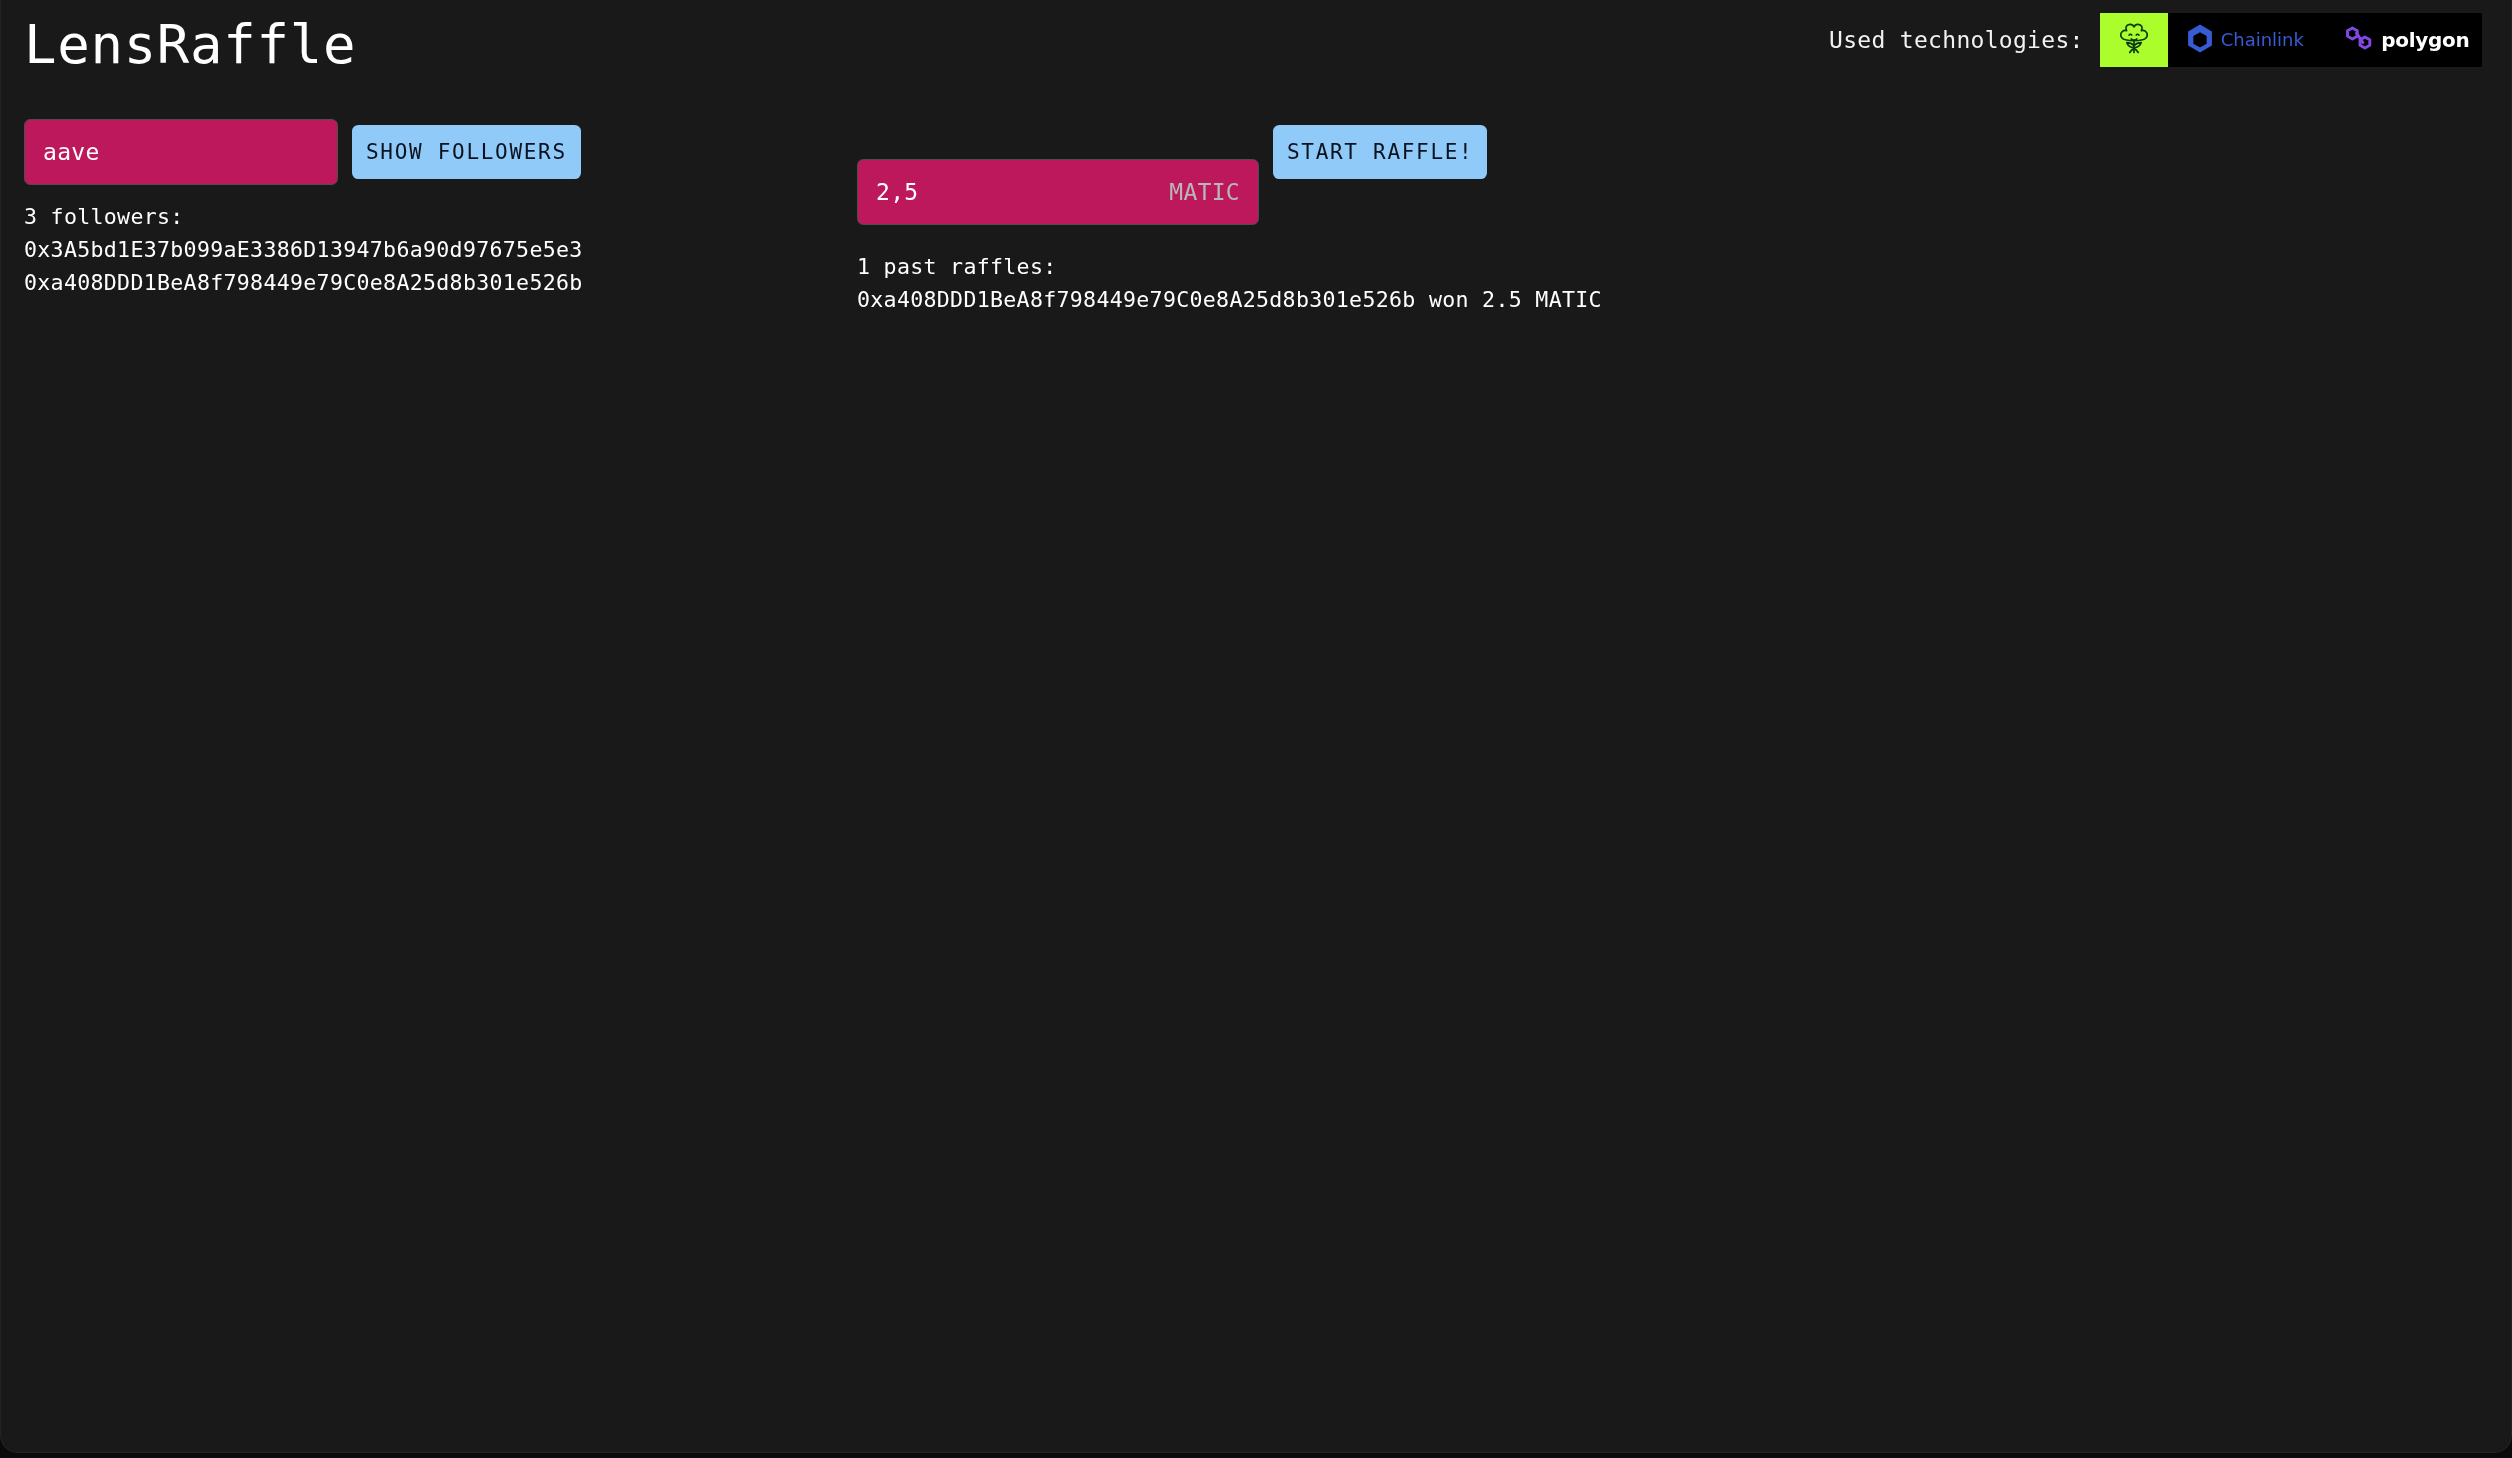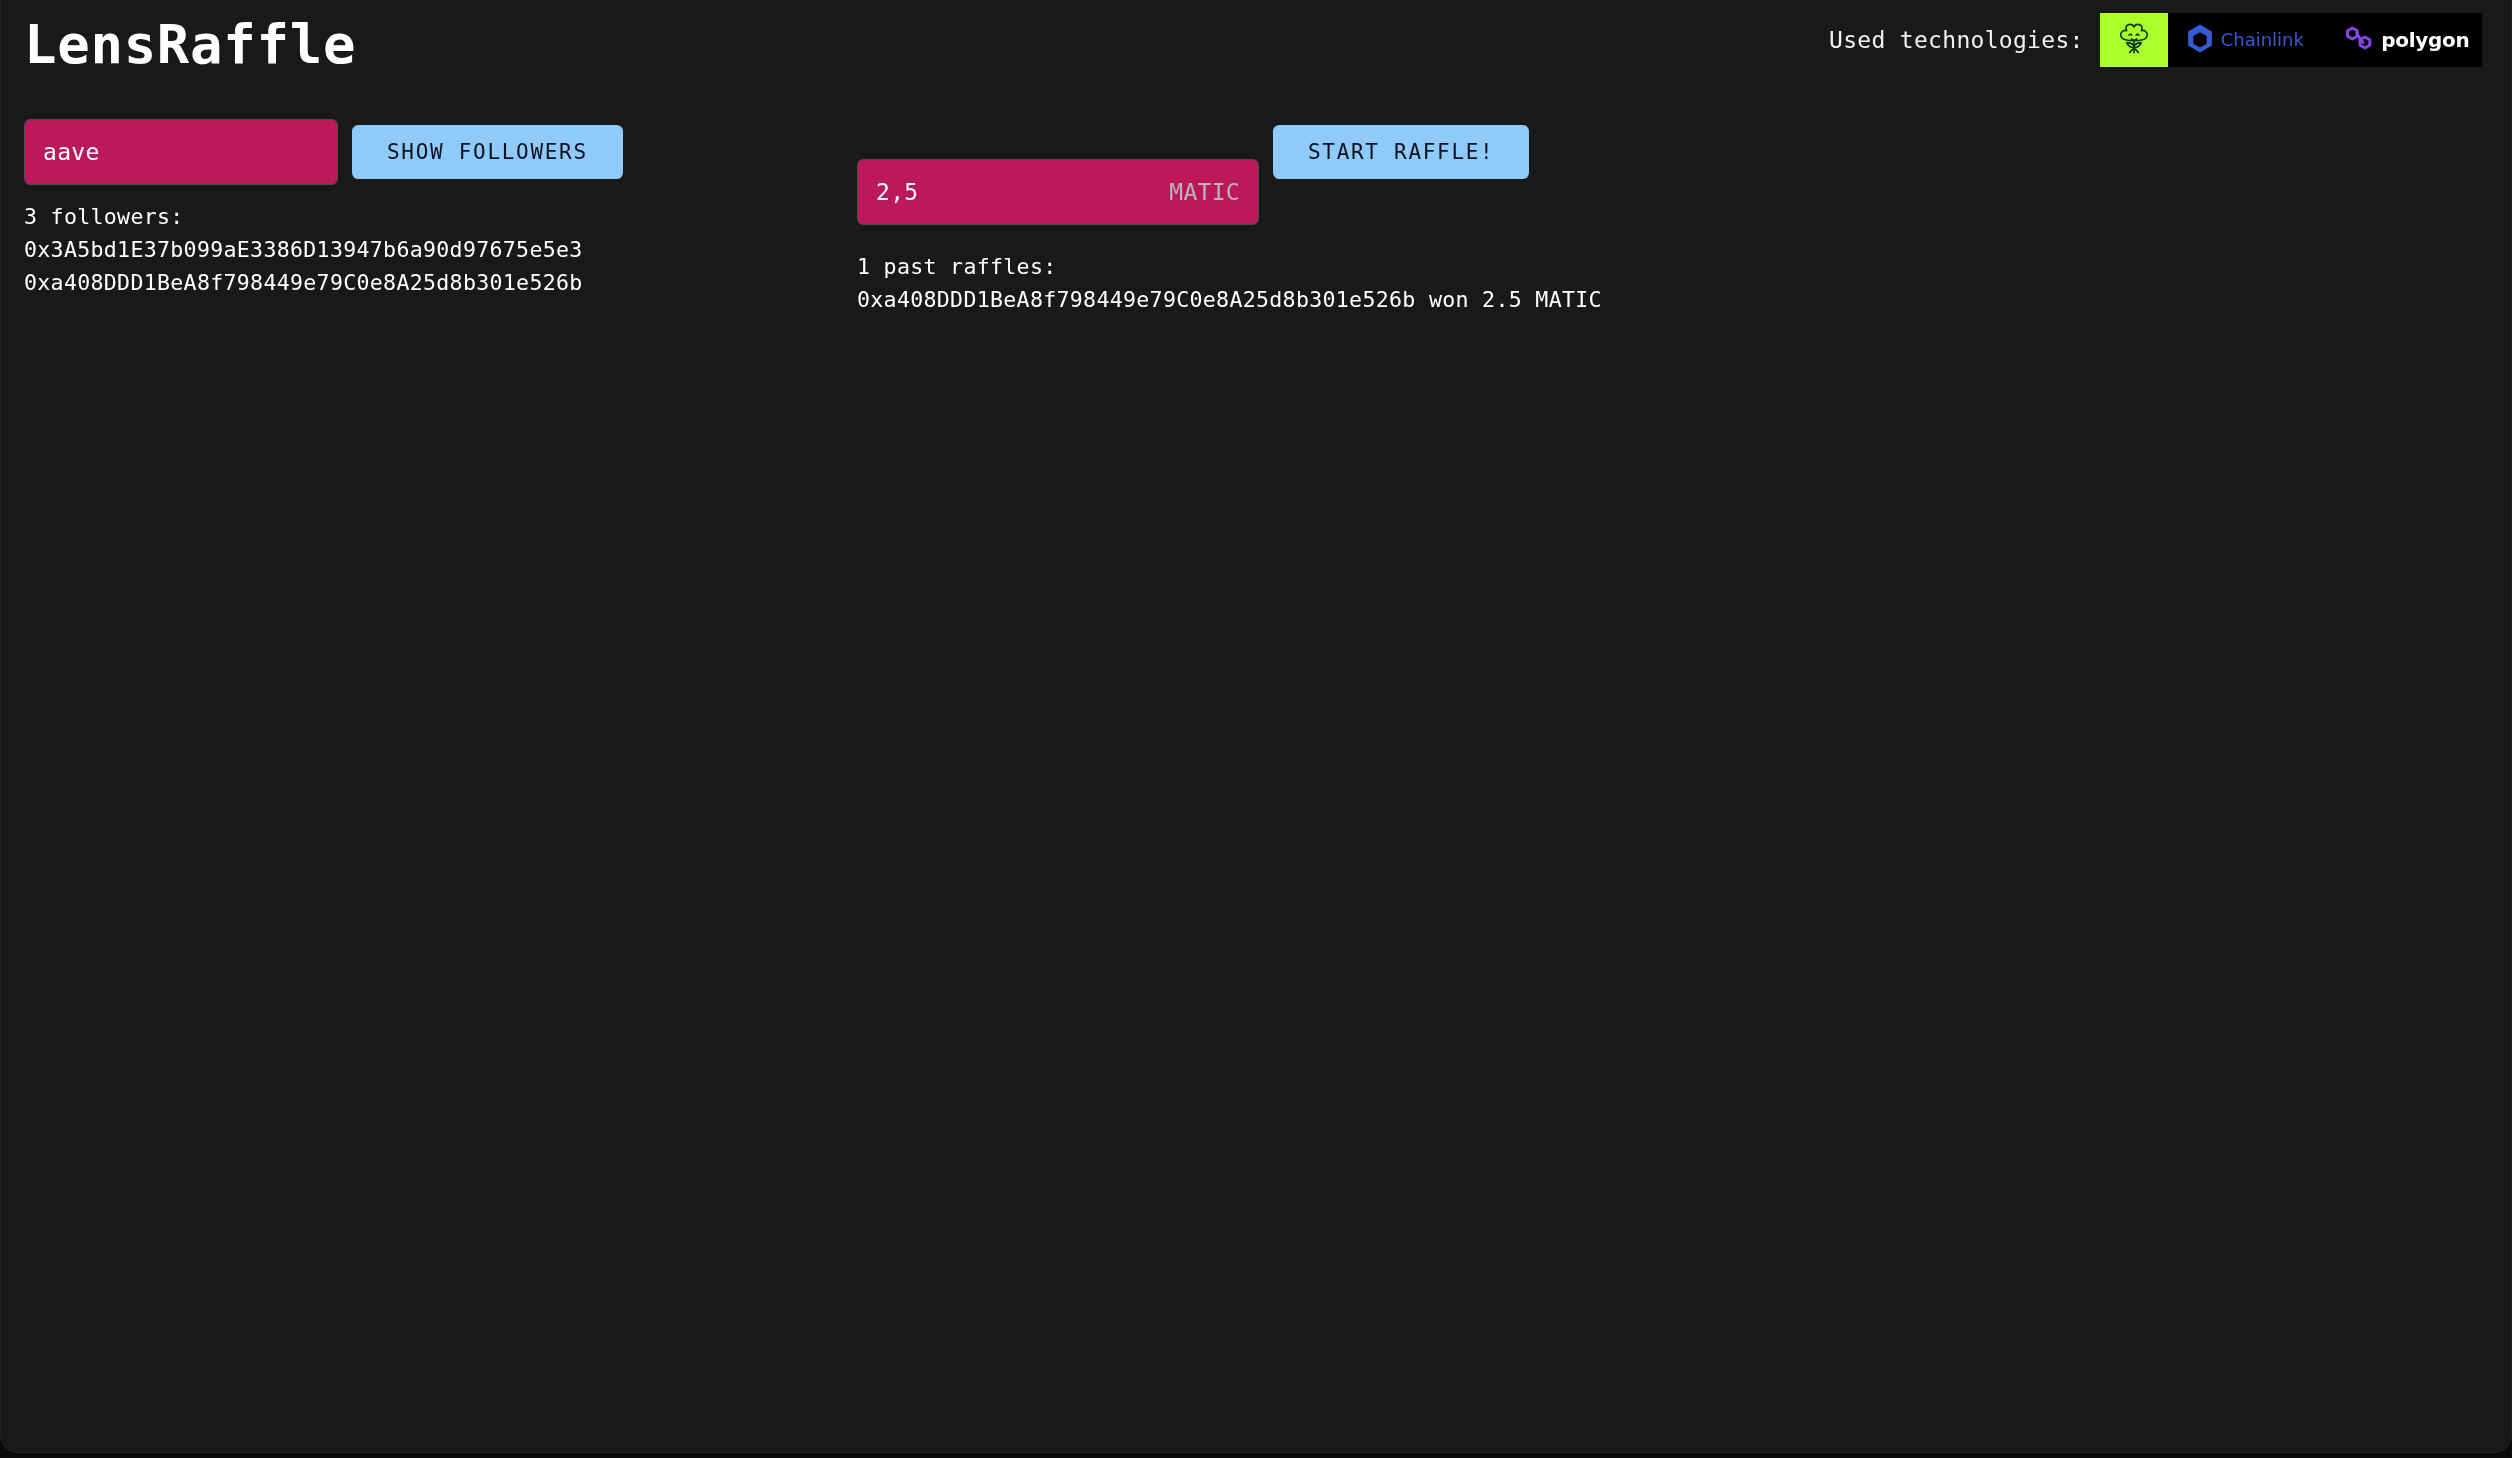--- a/index.html
+++ b/index.html
@@ -38,21 +38,21 @@
     top: 0;
     width: 2512px;
     height: 98px;
   }
 
   #app-title {
     position: absolute;
     left: 23px;
     top: 18px;
     font-family: "DejaVu Serif", "Liberation Serif", serif;
-    font-weight: 700;
+    font-weight: 400;
     font-size: 54px;
     letter-spacing: 0.7px;
     color: #ffffff;
     line-height: 1;
     white-space: nowrap;
     font-family: "DejaVu Sans Mono", "Liberation Mono", monospace;
   }
 
   
   #tech-block {
@@ -164,21 +164,21 @@
     box-sizing: border-box;
     height: 54px;
     margin-top: 5.6px;
     background: #90caf9;
     color: #0b1220;
     border: none;
     border-radius: 6.3px;
     font-family: "DejaVu Sans Mono", "Liberation Mono", monospace;
     font-size: 21px;
     letter-spacing: 1.7px;
-    padding: 0 35px;
+    padding: 0 14px;
     cursor: pointer;
     white-space: nowrap;
     line-height: 54px;
     text-align: center;
   }
 
   
   .result-block {
     margin-top: 15.4px;
     color: #ffffff;

